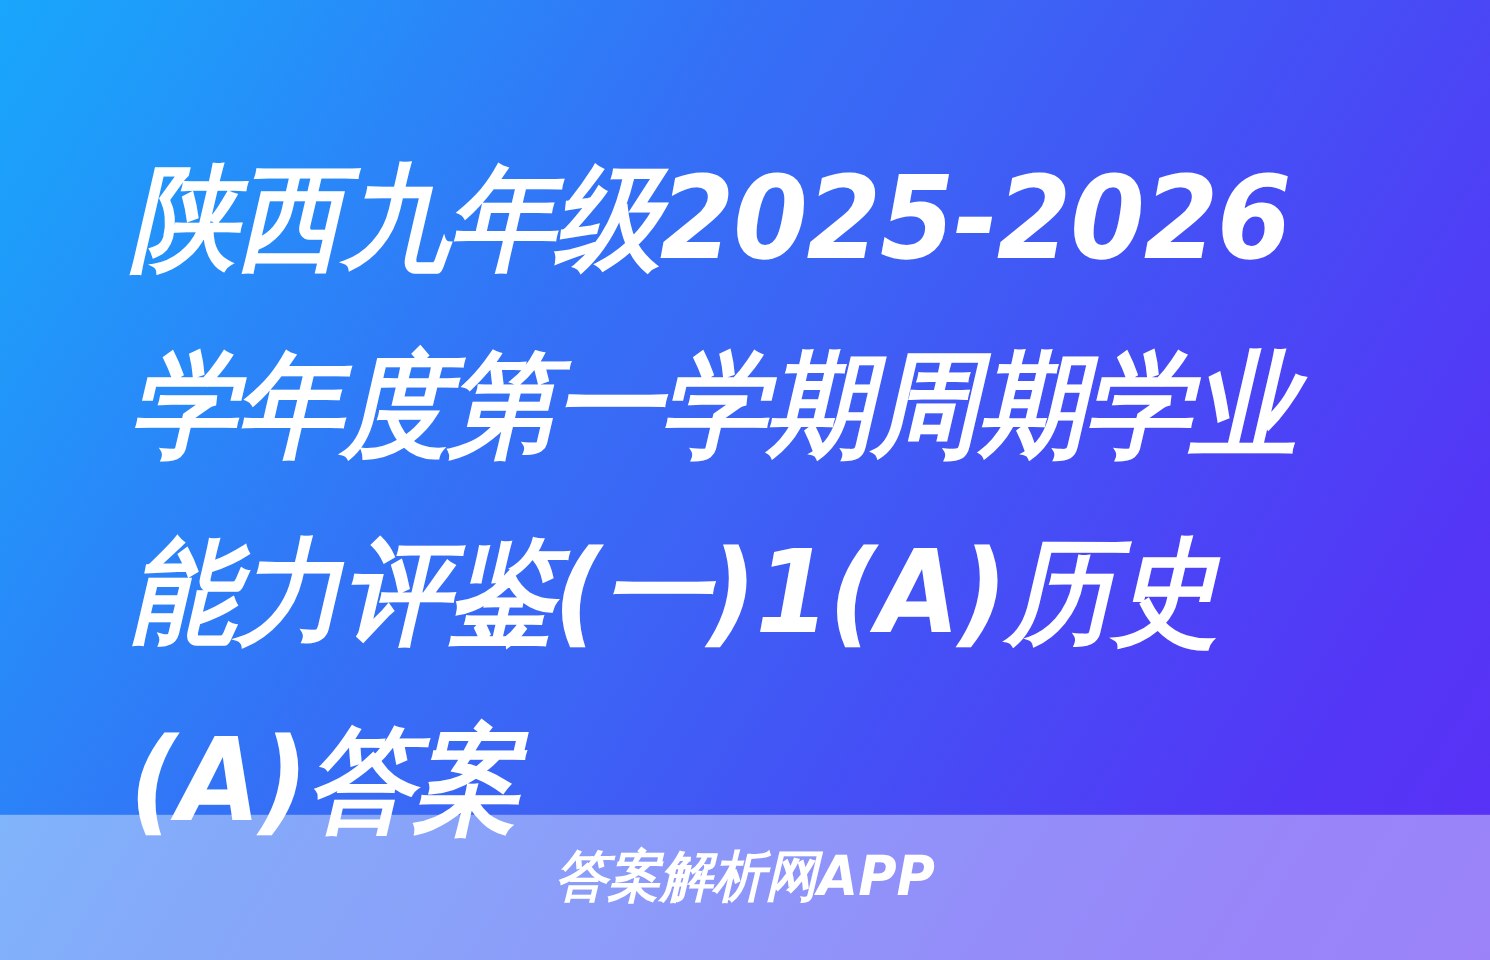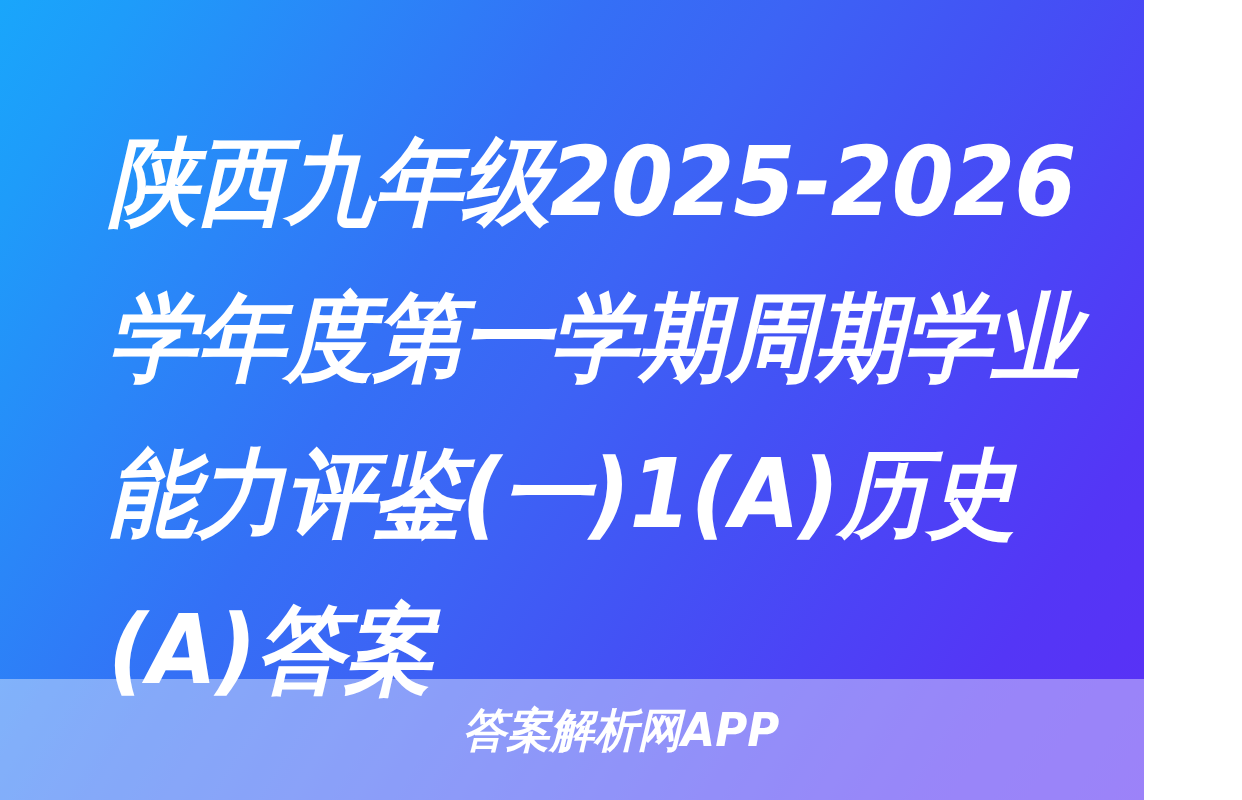--- a/index.html
+++ b/index.html
@@ -8,21 +8,21 @@
   }
   body {
     width: 1242px;
     height: 800px;
     overflow: hidden;
     font-family: "Liberation Sans", "DejaVu Sans", sans-serif;
   }
 
   #poster {
     position: relative;
-    width: 1144px;
+    width: 1242px;
     height: 800px;
     overflow: hidden;
     background: linear-gradient(122deg,
         #19a6fb 0%,
         #1e9cfa 8%,
         #2a86f8 22%,
         #3470f6 36%,
         #3c64f5 48%,
         #4352f5 62%,
         #4c43f6 74%,

